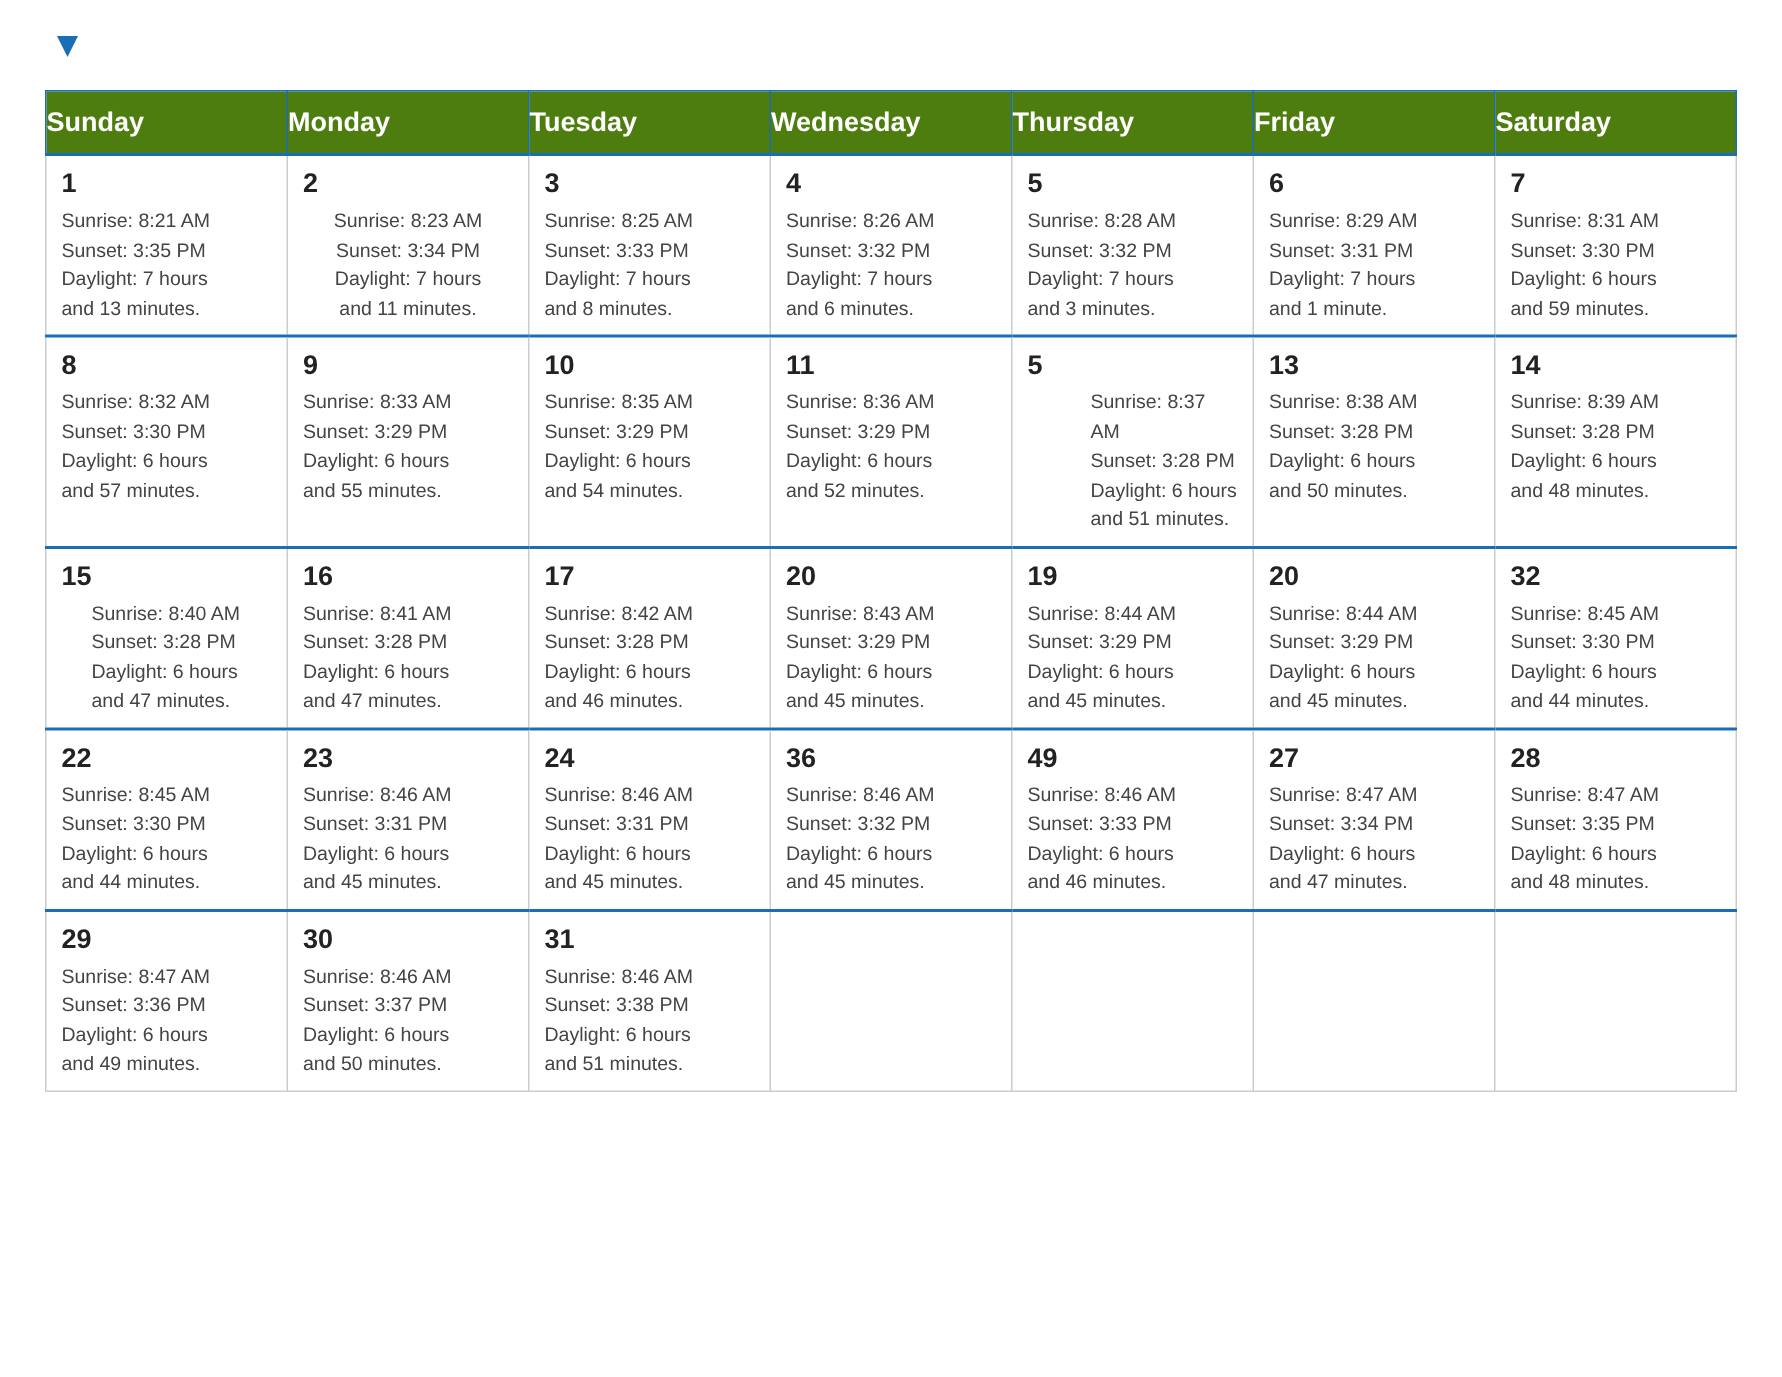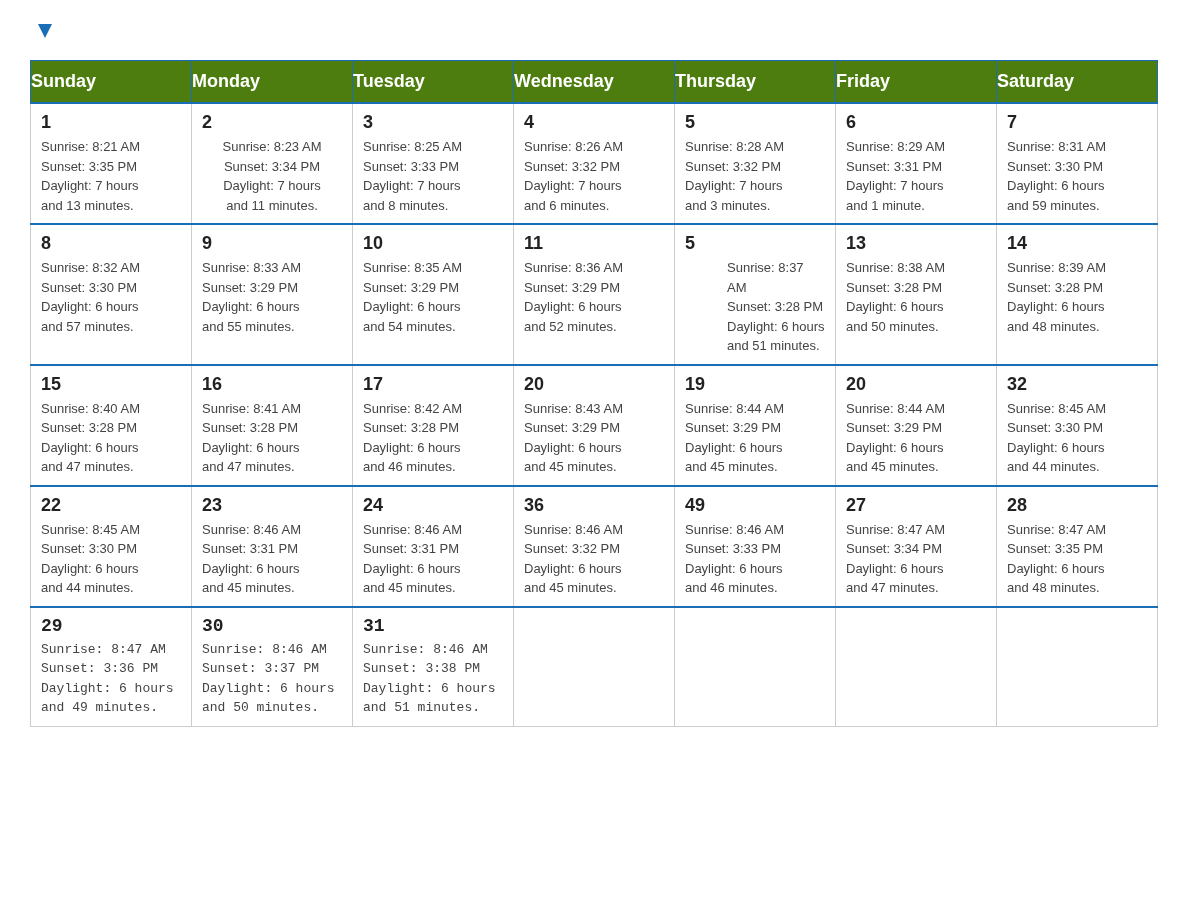--- a/index.html
+++ b/index.html
@@ -61,21 +61,20 @@
       margin-bottom: 4px;
       display: block;
     }
     .day-info {
       font-size: 13px;
       color: #444;
       line-height: 1.5;
     }
     tbody tr:last-child td {
       border-bottom: 1px solid #ccc;
-      font-family: Liberation Mono, monospace;
     }
     .empty-cell {
       border-top: 2px solid #1a6eb5;
       background: #fff;
     }
     
     .logo-container {
       display: flex;
       flex-direction: column;
       line-height: 1;
@@ -238,21 +237,21 @@
           <span class="day-number">14</span>
           <div class="day-info" style="white-space: pre-line;">Sunrise: 8:39 AM
 Sunset: 3:28 PM
 Daylight: 6 hours
 and 48 minutes.</div>
         </td>
       </tr>
       <tr>
         <td>
           <span class="day-number">15</span>
-          <div class="day-info" style="white-space: pre-line;">Sunrise: 8:40 AM
+          <div class="day-info" style="white-space: pre-line; margin-left: 20px;">Sunrise: 8:40 AM
 Sunset: 3:28 PM
 Daylight: 6 hours
 and 47 minutes.</div>
         </td>
         <td>
           <span class="day-number">16</span>
           <div class="day-info" style="white-space: pre-line;">Sunrise: 8:41 AM
 Sunset: 3:28 PM
 Daylight: 6 hours
 and 47 minutes.</div>

